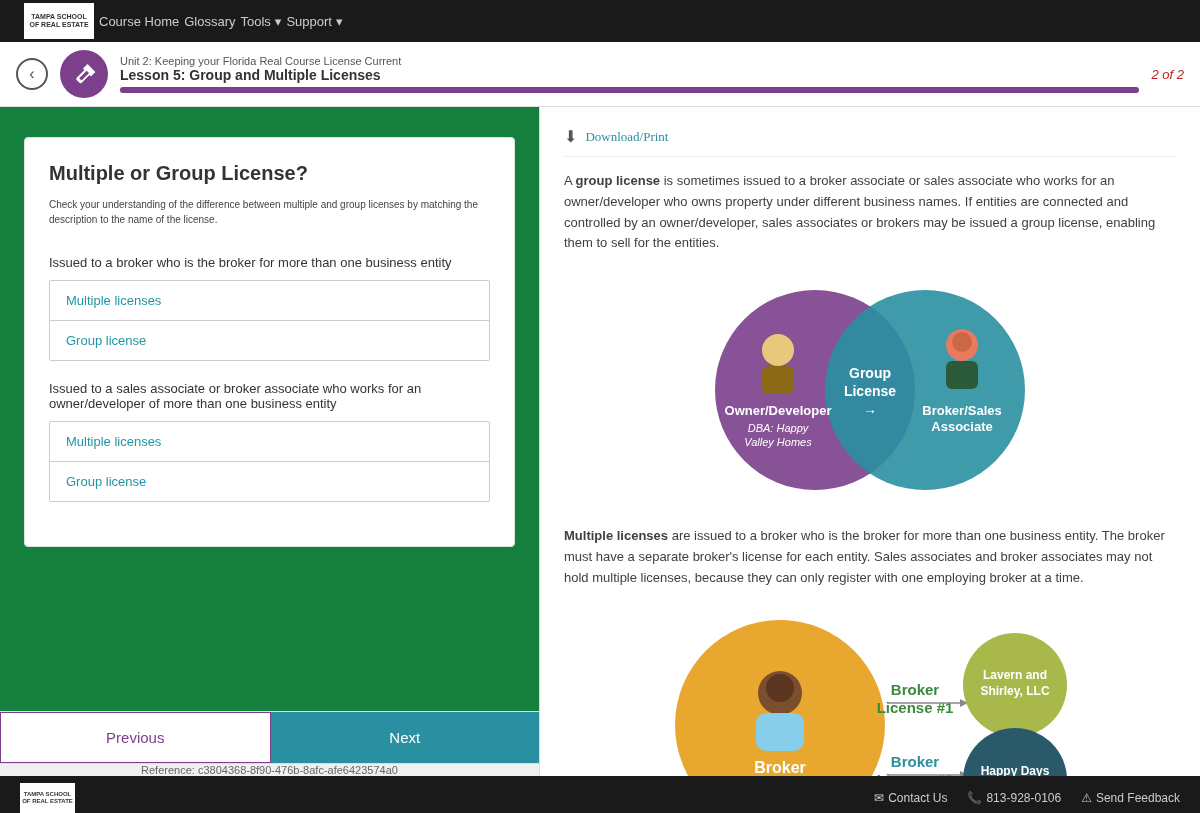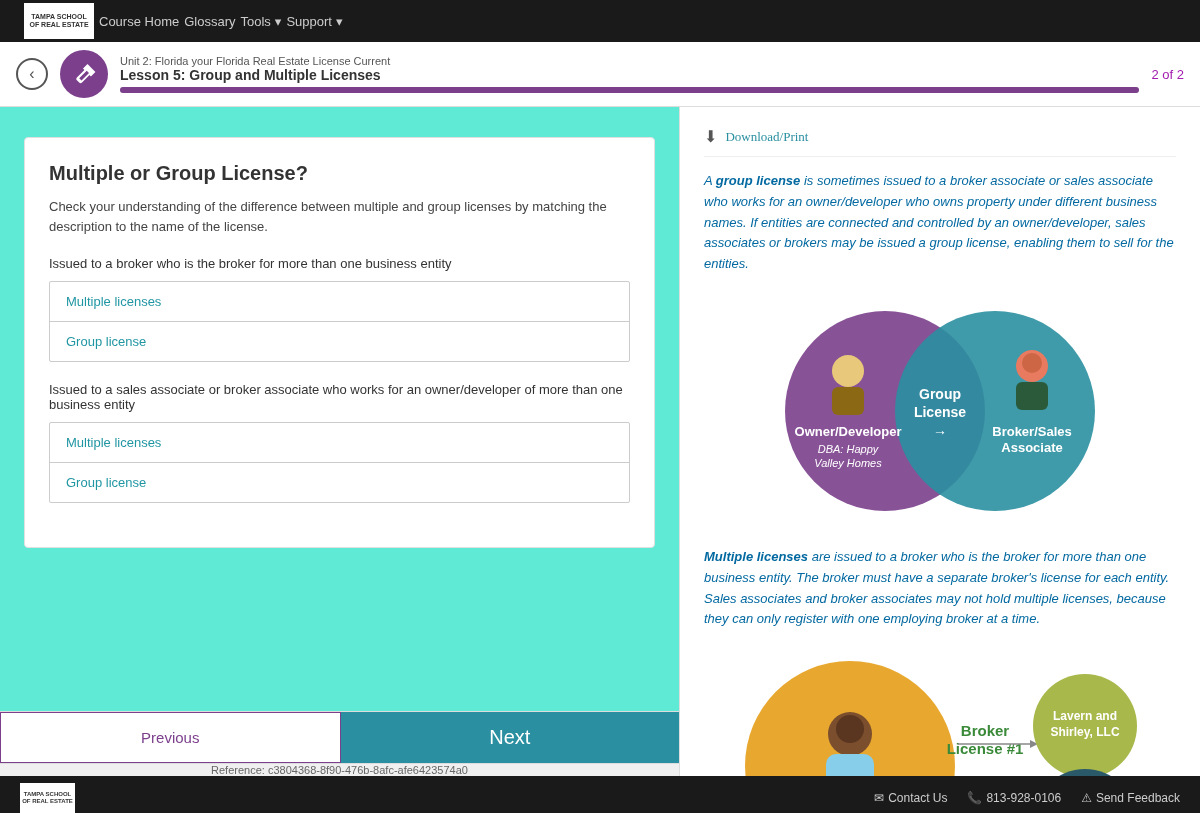--- a/index.html
+++ b/index.html
@@ -79,33 +79,33 @@
       border-radius: 3px;
       margin-top: 4px;
       width: 100%;
     }
     .progress-bar-fill {
       height: 100%;
       background: #7b3f8c;
       border-radius: 3px;
       width: 100%;
     }
-    .lesson-count { font-size: 13px; color: #a21caf; white-space: nowrap; }
+    .lesson-count { font-size: 13px; color: #b91c1c; white-space: nowrap; font-style: italic; }
 
     
     .main-layout {
       display: flex;
       height: calc(813px - 42px - 58px - 44px);
       overflow: hidden;
     }
 
     
     .left-panel {
-      width: 680px;
-      background: #5eead4;
+      width: 540px;
+      background: #15803d;
       display: flex;
       flex-direction: column;
       border-right: 1px solid #ddd;
       overflow: hidden;
     }
     .left-content {
       flex: 1;
       overflow-y: auto;
       padding: 20px;
     }
@@ -116,23 +116,23 @@
       padding: 24px;
       margin: 10px 4px;
     }
     .quiz-title {
       font-size: 20px;
       font-weight: bold;
       color: #333;
       margin-bottom: 12px;
     }
     .quiz-instruction {
-      font-size: 13px;
+      font-size: 10px;
       color: #444;
-      margin-bottom: 20px;
+      margin-bottom: 28px;
       line-height: 1.5;
     }
     .question-label {
       font-size: 13px;
       color: #333;
       margin-bottom: 10px;
     }
     .answer-options {
       border: 1px solid #ccc;
       border-radius: 2px;
@@ -160,21 +160,21 @@
       color: #7b3f8c;
       font-size: 15px;
       cursor: pointer;
       font-weight: normal;
     }
     .btn-next {
       flex: 1;
       background: #2a8fa0;
       border: none;
       color: #fff;
-      font-size: 20px;
+      font-size: 15px;
       cursor: pointer;
       font-weight: normal;
     }
 
     
     .reference-bar {
       background: #f0f0f0;
       text-align: center;
       font-size: 11px;
       color: #666;
@@ -189,24 +189,23 @@
       padding: 20px 24px;
     }
     .right-title {
       font-size: 20px;
       font-weight: bold;
       color: #2a8fa0;
       margin-bottom: 12px;
     }
     .right-text {
       font-size: 13px;
-      color: #0369a1;
+      color: #404040;
       line-height: 1.6;
       margin-bottom: 16px;
-      font-style: italic;
     }
     .bold-term { font-weight: bold; }
 
     
     .diagram-container {
       margin: 16px 0;
       display: flex;
       justify-content: center;
     }
 
@@ -264,21 +263,21 @@
 </nav>
 
 <div class="lesson-header">
   <div class="back-btn">‹</div>
   <div class="lesson-icon">
     <svg viewBox="0 0 24 24">
       <path d="M15.5 2.1L11 6.6l1.4 1.4-7.5 7.5c-.8.8-.8 2 0 2.8l2.3 2.3c.8.8 2 .8 2.8 0l7.5-7.5 1.4 1.4 4.5-4.5-7.9-7.9zM9.5 18.5l-2.3-2.3 7.5-7.5 2.3 2.3-7.5 7.5z"></path>
     </svg>
   </div>
   <div class="lesson-info">
-    <div class="lesson-unit">Unit 2: Florida your Florida Real Estate License Current</div>
+    <div class="lesson-unit">Unit 2: Keeping your Florida Real Course License Current</div>
     <div class="lesson-title">Lesson 5: Group and Multiple Licenses</div>
     <div class="progress-bar-container">
       <div class="progress-bar-fill"></div>
     </div>
   </div>
   <div class="lesson-count">2 of 2</div>
 </div>
 
 <div class="main-layout">
 

